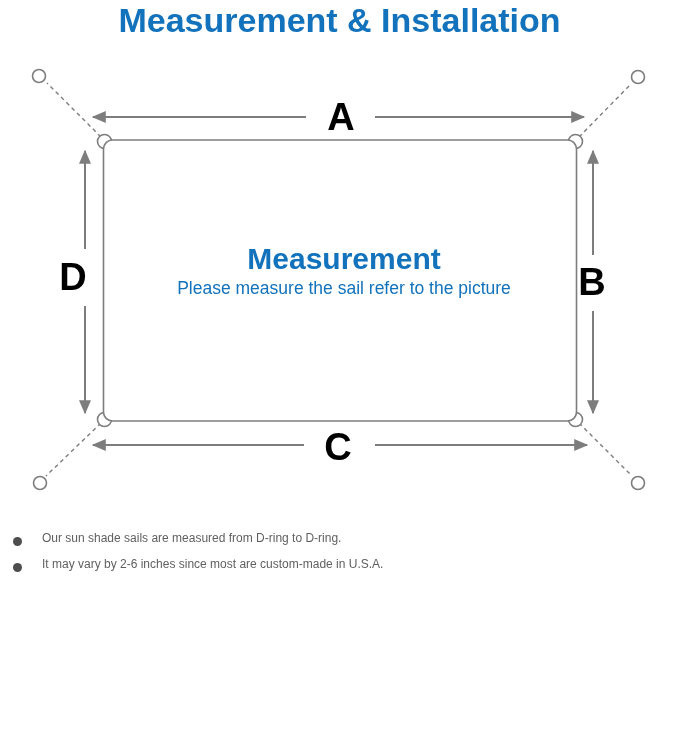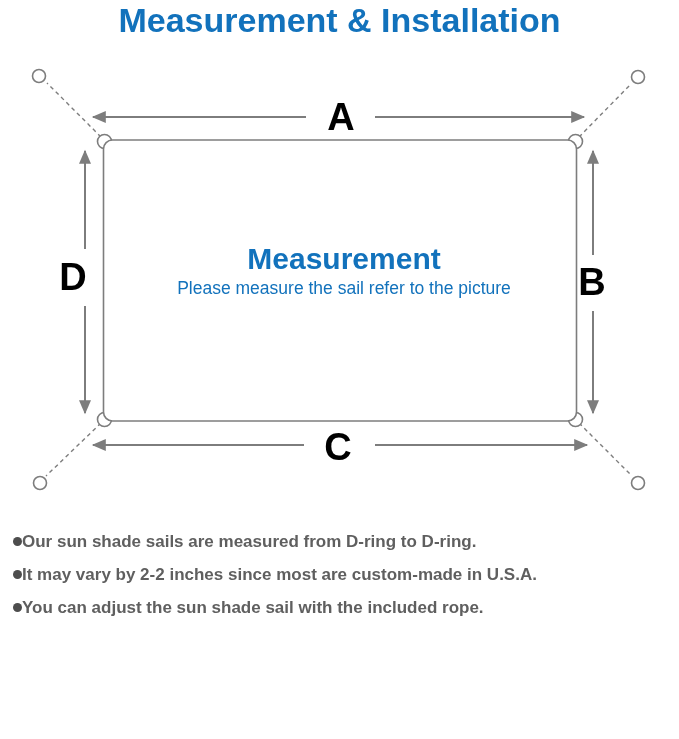--- a/index.html
+++ b/index.html
@@ -52,26 +52,25 @@
     fill: var(--accent-blue); text-anchor: middle;
   }
 
   .notes {
     position: absolute;
     top: 531px; left: 13px; right: 5px;
   }
   .note {
     display: flex;
     align-items: flex-start;
-    gap: 0;
+    gap: 20px;
     margin-bottom: 11px;
     color: var(--text-gray);
-    font-size: 17px;
+    font-size: 12px;
     line-height: 1.28;
-    font-weight: bold;
   }
   .note .dot {
     flex: 0 0 auto;
     width: 9px; height: 9px;
     border-radius: 50%;
     background: var(--bullet-gray);
     margin-top: 6px;
   }
 </style>
 </head>
@@ -125,21 +124,17 @@
     <text class="center-sub" x="344" y="244">Please measure the sail refer to the picture</text>
   </svg>
 
   <div class="notes">
     <div class="note">
       <span class="dot"></span>
       <span>Our sun shade sails are measured from D-ring to D-ring.</span>
     </div>
     <div class="note">
       <span class="dot"></span>
-      <span>It may vary by 2-2 inches since most are custom-made in U.S.A.</span>
-    </div>
-    <div class="note">
-      <span class="dot"></span>
-      <span>You can adjust the sun shade sail with the included rope.</span>
+      <span>It may vary by 2-6 inches since most are custom-made in U.S.A.</span>
     </div>
   </div>
 
 </div>
 
 </body></html>

